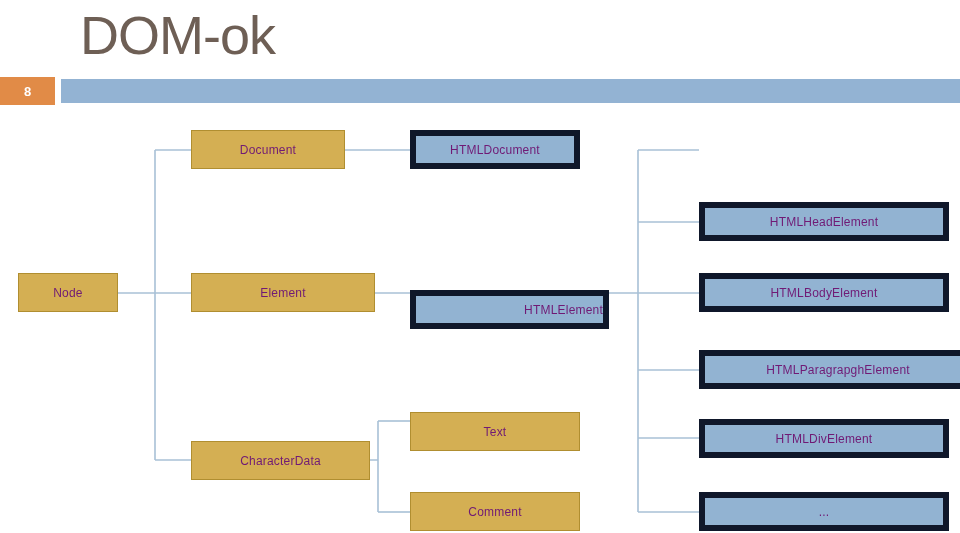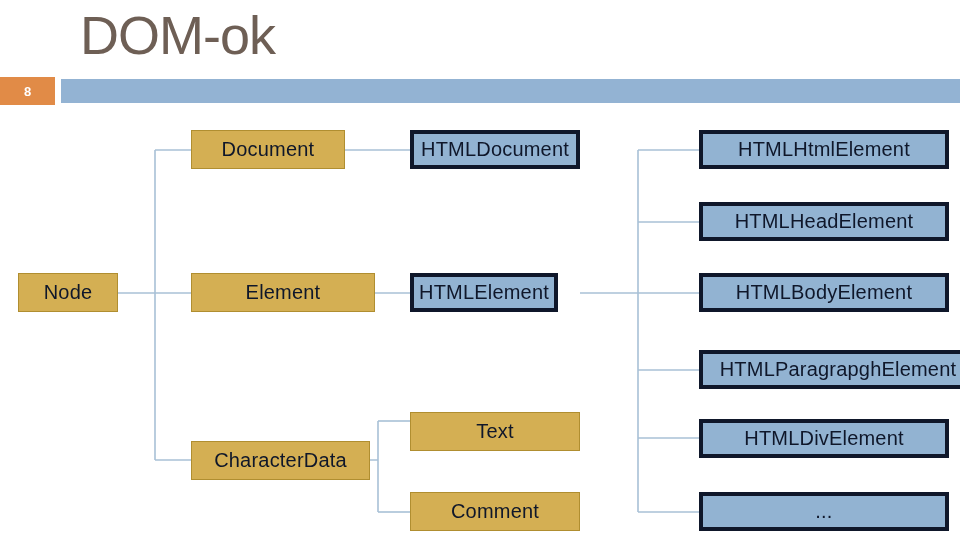--- a/index.html
+++ b/index.html
@@ -68,34 +68,34 @@
     width: 960px;
     height: 533px;
   }
 
   .node-box {
     position: absolute;
     box-sizing: border-box;
     display: flex;
     align-items: center;
     justify-content: center;
-    color: #0f172a;
-    font-size: 20px;
+    color: #701a75;
+    font-size: 12px;
     font-weight: 400;
     letter-spacing: 0.2px;
     white-space: nowrap;
     text-align: center;
   }
   .node-box.gold {
     background: #D4AF53;
     border: 1px solid #B08E30;
   }
   .node-box.blue {
     background: #92B3D2;
-    border: 4px solid #0f172a;
+    border: 6px solid #0f172a;
   }
 </style>
 </head>
 <body>
 
 <div id="slide">
 
   <div id="slide-title">DOM-ok</div>
 
   <div id="slide-number-badge">8</div>
@@ -137,25 +137,22 @@
       </div>
       <div class="node-box gold" style="left: 410px; top: 412px; width: 170px; height: 39px;">
         <span>Text</span>
       </div>
       <div class="node-box gold" style="left: 410px; top: 492px; width: 170px; height: 39px;">
         <span>Comment</span>
       </div>
       <div class="node-box blue" style="left: 410px; top: 130px; width: 170px; height: 39px;">
         <span>HTMLDocument</span>
       </div>
-      <div class="node-box blue" style="left: 410px; top: 273px; width: 148px; height: 39px;">
+      <div class="node-box blue" style="left: 410px; top: 290px; width: 199px; height: 39px; justify-content: flex-end;">
         <span>HTMLElement</span>
-      </div>
-      <div class="node-box blue" style="left: 699px; top: 130px; width: 250px; height: 39px;">
-        <span>HTMLHtmlElement</span>
       </div>
       <div class="node-box blue" style="left: 699px; top: 202px; width: 250px; height: 39px;">
         <span>HTMLHeadElement</span>
       </div>
       <div class="node-box blue" style="left: 699px; top: 273px; width: 250px; height: 39px;">
         <span>HTMLBodyElement</span>
       </div>
       <div class="node-box blue" style="left: 699px; top: 350px; width: 278px; height: 39px;">
         <span>HTMLParagrapghElement</span>
       </div>

